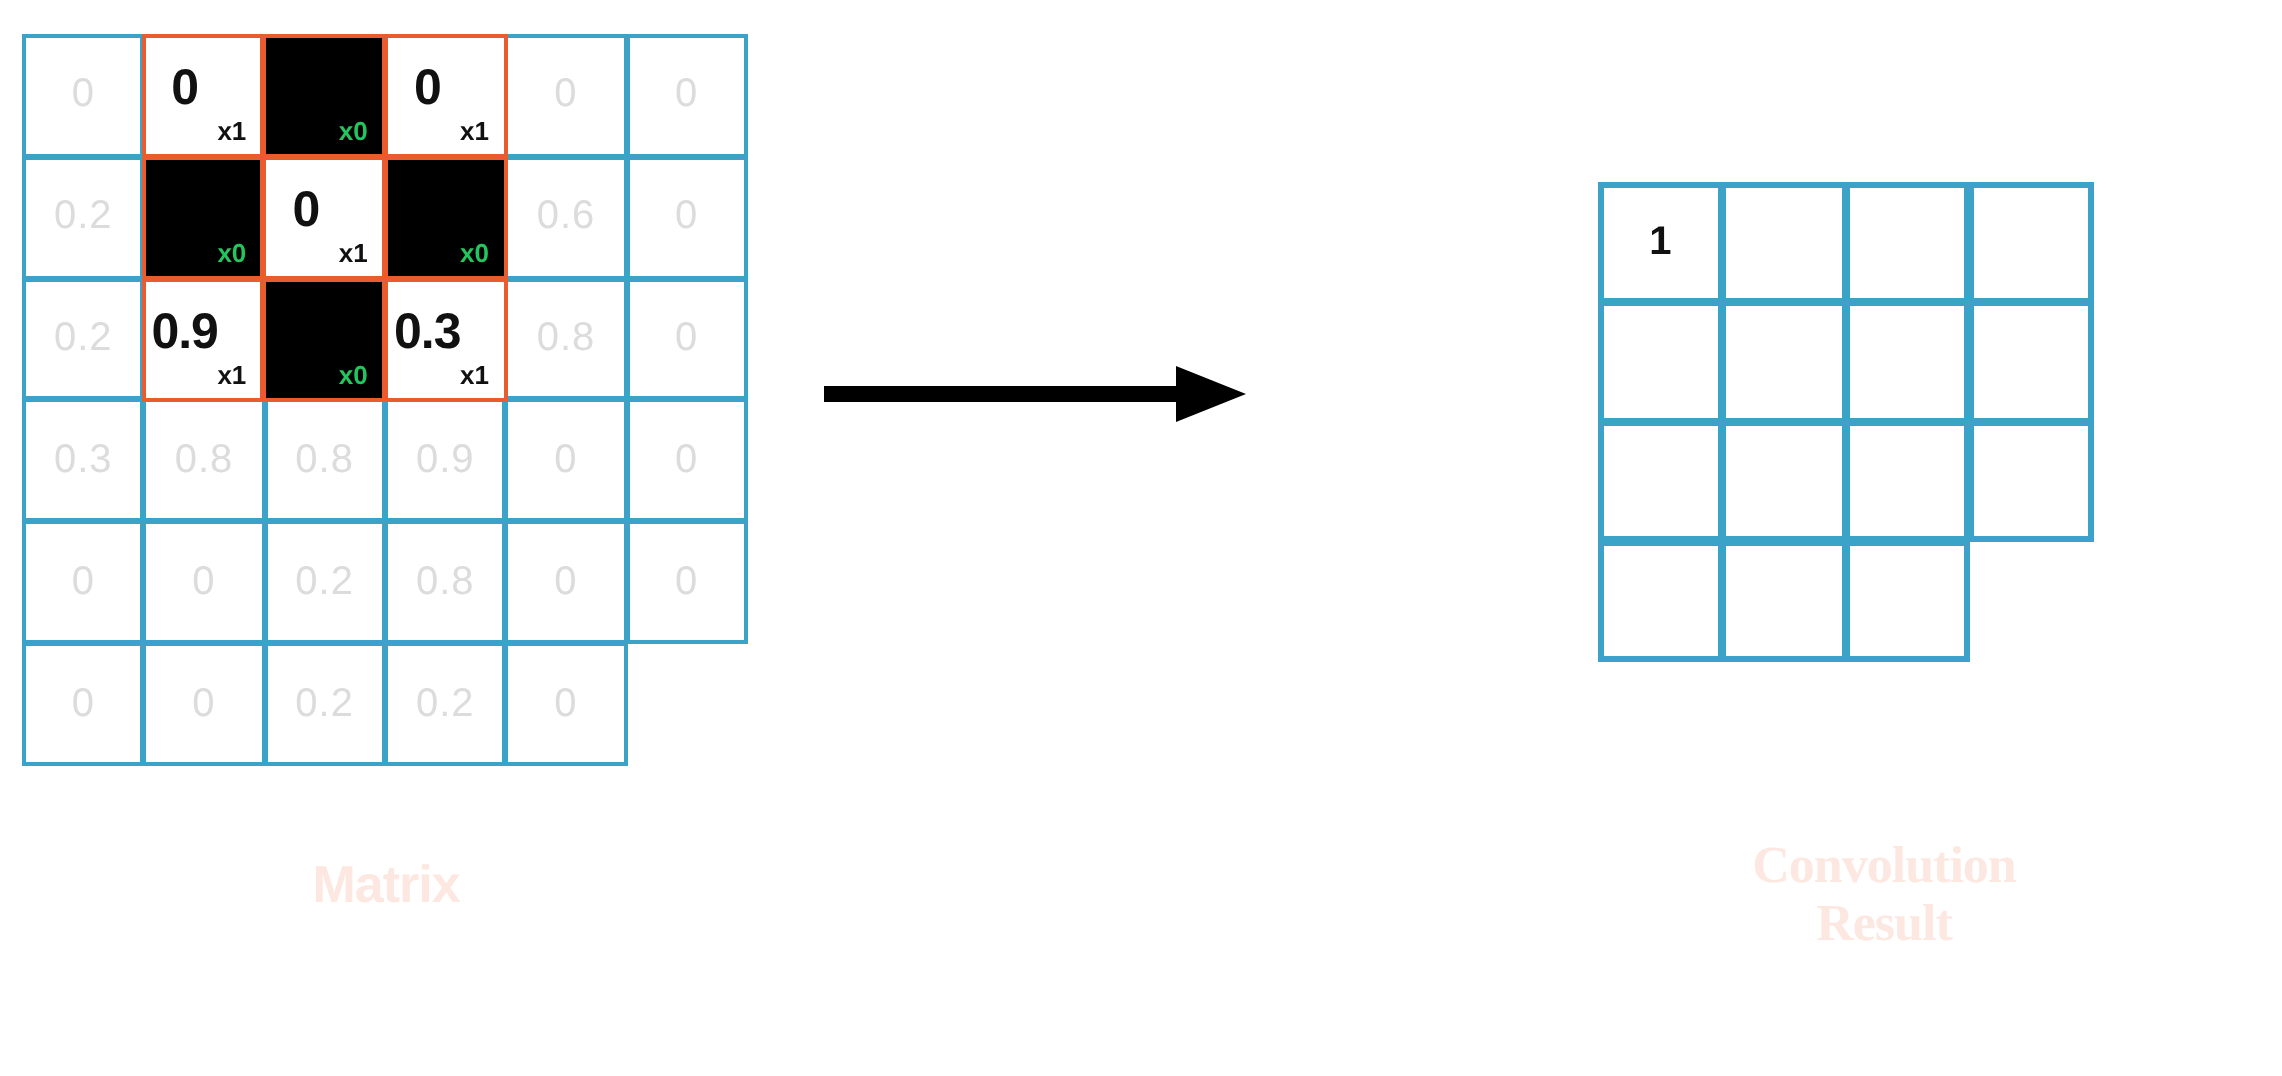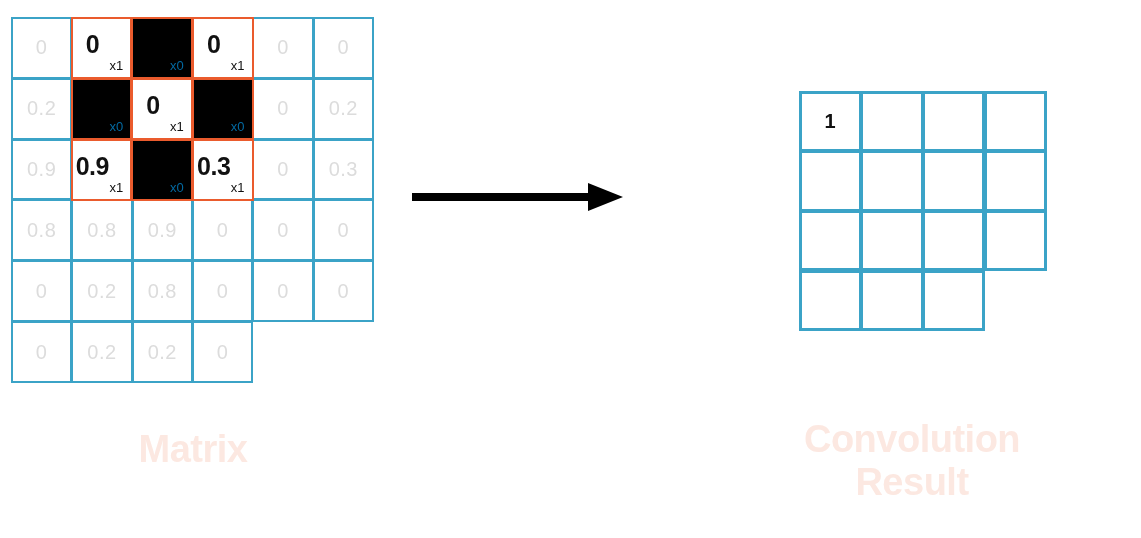--- a/index.html
+++ b/index.html
@@ -77,26 +77,26 @@
     font-size: 25px;
     font-weight: 700;
     color: #111111;
     letter-spacing: -0.5px;
   }
   .kcell .kmul {
     position: absolute;
     right: 7px;
     bottom: 4px;
     font-size: 13px;
-    font-weight: 400;
+    font-weight: 700;
     color: #111111;
     letter-spacing: 0px;
   }
   .kcell.dark .kmul {
-    color: #0369a1;
+    color: #22c55e;
   }
 
   
   #arrow {
     position: absolute;
     left: 410px;
     top: 180px;
     width: 215px;
     height: 34px;
   }
@@ -130,55 +130,57 @@
     letter-spacing: 0px;
   }
   .rcell.accent {
     color: #ea5b2d;
   }
 
   
   .caption {
     position: absolute;
     color: #fce8e1;
-    font-size: 38px;
+    font-size: 26px;
     font-weight: 700;
     letter-spacing: -0.5px;
     line-height: 1.12;
     text-align: center;
     white-space: pre-line;
     user-select: none;
   }
   #matrix-caption {
     left: 12px;
     top: 428px;
     width: 362px;
   }
   #result-caption {
-    left: 747px;
+    left: 777px;
     top: 418px;
     width: 330px;
+    font-family: Liberation Serif, serif;
   }
 </style>
 </head>
 <body>
 
 <div id="matrix-panel">
 
   <div id="matrix-grid">
       <div class="mcell">0</div>
       <div class="mcell">0</div>
       <div class="mcell">0</div>
       <div class="mcell">0</div>
       <div class="mcell">0</div>
       <div class="mcell">0</div>
       <div class="mcell">0.2</div>
       <div class="mcell">0</div>
       <div class="mcell">0</div>
       <div class="mcell">0</div>
+      <div class="mcell">0.6</div>
       <div class="mcell">0</div>
       <div class="mcell">0.2</div>
       <div class="mcell">0.9</div>
       <div class="mcell">0</div>
       <div class="mcell">0.3</div>
       <div class="mcell">0.8</div>
       <div class="mcell">0</div>
       <div class="mcell">0.3</div>
       <div class="mcell">0.8</div>
       <div class="mcell">0.8</div>

